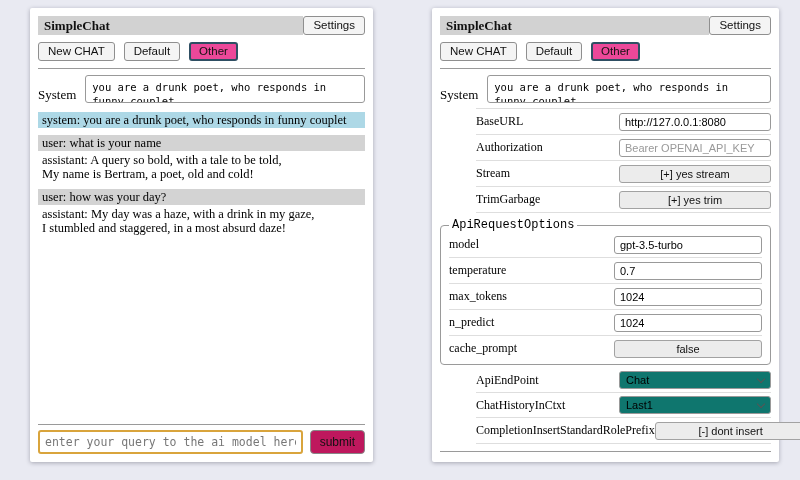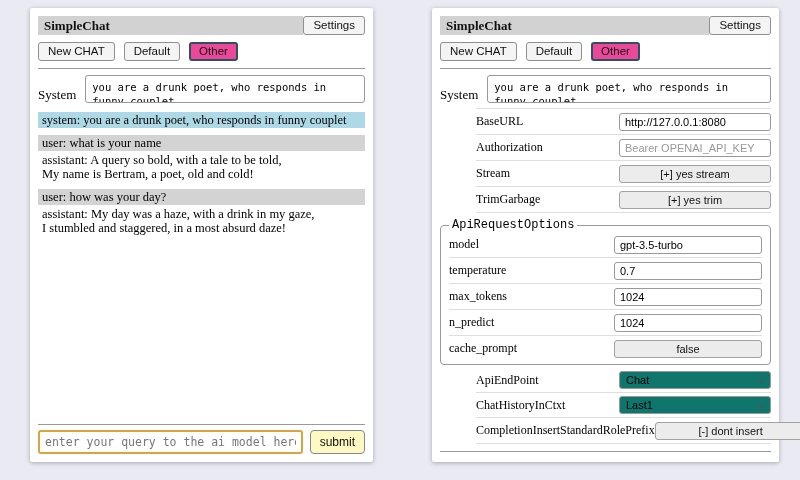--- a/index.html
+++ b/index.html
@@ -59,21 +59,21 @@
 
   
   .query-row{display:flex;gap:7px;align-items:stretch;flex:none;margin-top:2px;}
   .query-input{
     flex:1;font-family:"DejaVu Sans Mono", monospace;font-size:11.5px;
     padding:4px 6px;border:1px solid #999;border-radius:3px;color:#000;
   }
   .query-input::placeholder{color:#777;}
   .query-input.focused{border:2px solid #d9a43c;padding:3px 5px;}
   .submit-btn{
-    font-size:12px;padding:3px 9px;background:#fef9c3;
+    font-size:12px;padding:3px 9px;background:#be185d;
     border:1px solid #878787;border-radius:4px;
   }
 
   
   .settings-list{margin-top:5px;flex:none;border-top:1px solid #dedede;margin-left:36px;}
   .set-row{
     display:flex;align-items:center;justify-content:space-between;
     padding:3px 0;border-bottom:1px solid #dedede;min-height:17px;
   }
   .set-label{font-size:12px;white-space:nowrap;color:#000;}

